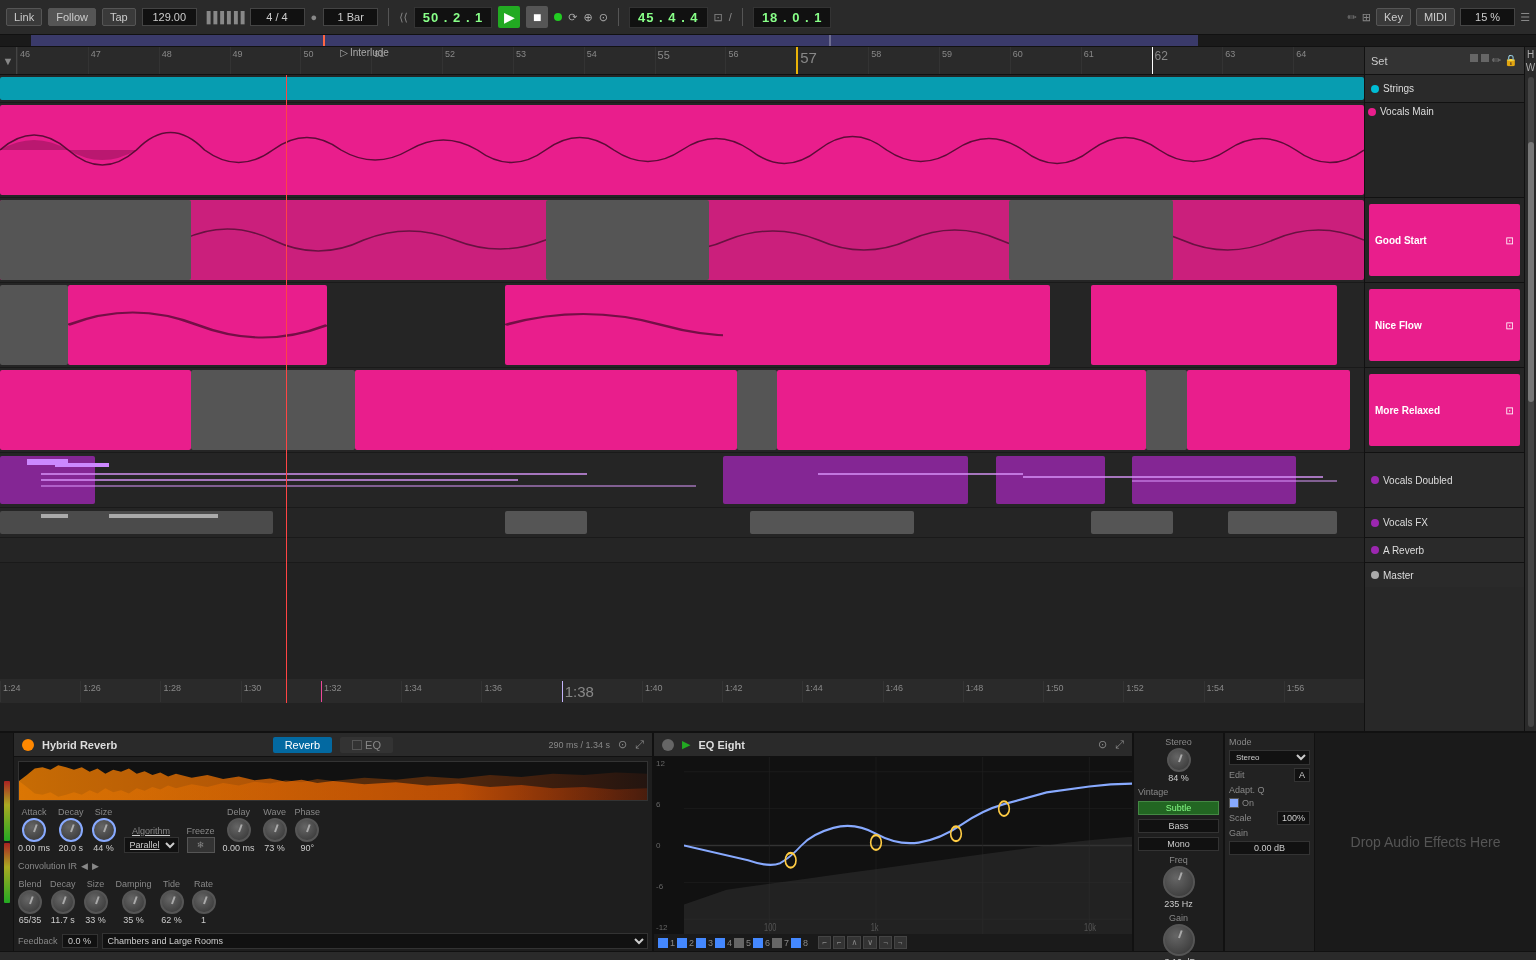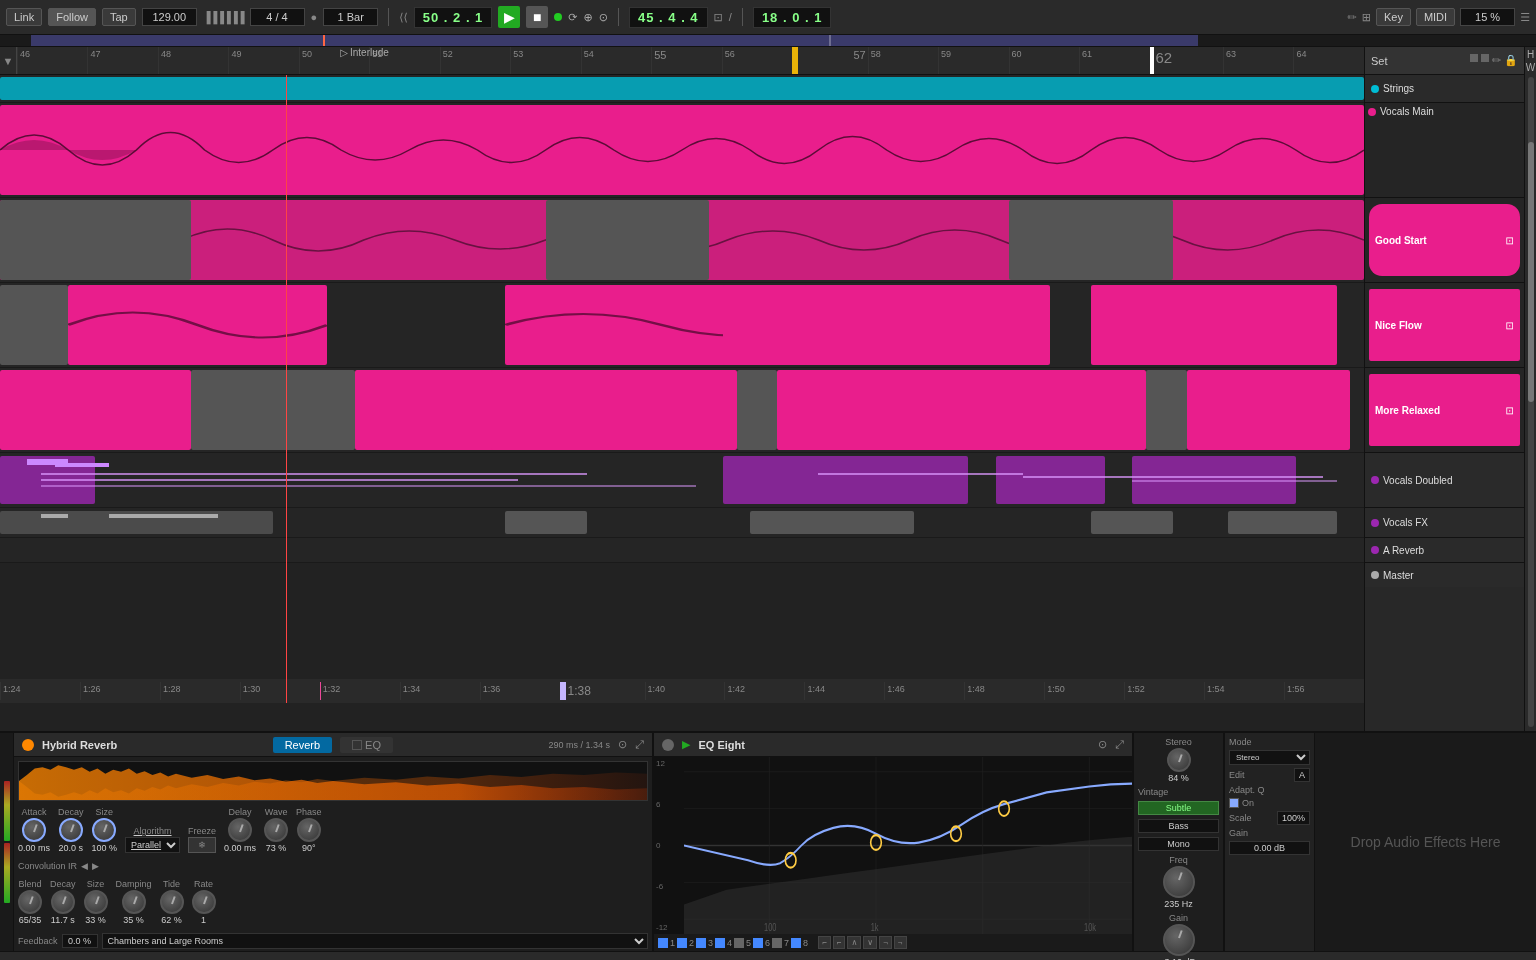--- a/index.html
+++ b/index.html
@@ -406,26 +406,26 @@
             <div style="flex:1;border-left:1px solid #333;font-size:9px;color:#888;padding:2px;min-width:0;">47</div>
             <div style="flex:1;border-left:1px solid #333;font-size:9px;color:#888;padding:2px;min-width:0;">48</div>
             <div style="flex:1;border-left:1px solid #333;font-size:9px;color:#888;padding:2px;min-width:0;">49</div>
             <div style="flex:1;border-left:1px solid #333;font-size:9px;color:#888;padding:2px;min-width:0;">50</div>
             <div style="flex:1;border-left:1px solid #333;font-size:9px;color:#888;padding:2px;min-width:0;">51</div>
             <div style="flex:1;border-left:1px solid #333;font-size:9px;color:#888;padding:2px;min-width:0;">52</div>
             <div style="flex:1;border-left:1px solid #333;font-size:9px;color:#888;padding:2px;min-width:0;">53</div>
             <div style="flex:1;border-left:1px solid #333;font-size:9px;color:#888;padding:2px;min-width:0;">54</div>
             <div style="flex:1;border-left:1px solid #333;font-size:11px;color:#888;padding:2px;min-width:0;">55</div>
             <div style="flex:1;border-left:1px solid #333;font-size:9px;color:#888;padding:2px;min-width:0;">56</div>
-            <div style="flex:1;border-left:6px solid #eab308;font-size:11px;color:#888;padding:2px;min-width:0;text-align:right;">57</div>
+            <div style="flex:1;border-left:2px solid #eab308;font-size:15px;color:#888;padding:2px;min-width:0;">57</div>
             <div style="flex:1;border-left:1px solid #333;font-size:9px;color:#888;padding:2px;min-width:0;">58</div>
             <div style="flex:1;border-left:1px solid #333;font-size:9px;color:#888;padding:2px;min-width:0;">59</div>
             <div style="flex:1;border-left:1px solid #333;font-size:9px;color:#888;padding:2px;min-width:0;">60</div>
             <div style="flex:1;border-left:1px solid #333;font-size:9px;color:#888;padding:2px;min-width:0;">61</div>
-            <div style="flex:1;border-left:4px solid #ffffff;font-size:15px;color:#888;padding:2px;min-width:0;">62</div>
+            <div style="flex:1;border-left:1px solid #ffffff;font-size:12px;color:#888;padding:2px;min-width:0;">62</div>
             <div style="flex:1;border-left:1px solid #333;font-size:9px;color:#888;padding:2px;min-width:0;">63</div>
             <div style="flex:1;border-left:1px solid #333;font-size:9px;color:#888;padding:2px;min-width:0;">64</div>
           </div>
         </div>
       </div>
     </div>
 
     <div class="tracks-container" style="position:relative;">
 
       <div class="playhead" style="left:21%;"></div>
@@ -527,21 +527,21 @@
 
       <div style="position:absolute;bottom:0;left:0;right:0;height:24px;background:#2a2a2a;display:flex;align-items:center;overflow:hidden;">
         <div style="display:flex;width:100%;">
           <div style="flex:1;border-left:1px solid #333;font-size:9px;color:#888;padding:2px;min-width:0;">1:24</div>
           <div style="flex:1;border-left:1px solid #333;font-size:9px;color:#888;padding:2px;min-width:0;">1:26</div>
           <div style="flex:1;border-left:1px solid #333;font-size:9px;color:#888;padding:2px;min-width:0;">1:28</div>
           <div style="flex:1;border-left:1px solid #333;font-size:9px;color:#888;padding:2px;min-width:0;">1:30</div>
           <div style="flex:1;border-left:1px solid #ec4899;font-size:9px;color:#888;padding:2px;min-width:0;">1:32</div>
           <div style="flex:1;border-left:1px solid #333;font-size:9px;color:#888;padding:2px;min-width:0;">1:34</div>
           <div style="flex:1;border-left:1px solid #333;font-size:9px;color:#888;padding:2px;min-width:0;">1:36</div>
-          <div style="flex:1;border-left:6px solid #c4b5fd;font-size:12px;color:#888;padding:2px;min-width:0;">1:38</div>
+          <div style="flex:1;border-left:1px solid #c4b5fd;font-size:15px;color:#888;padding:2px;min-width:0;">1:38</div>
           <div style="flex:1;border-left:1px solid #333;font-size:9px;color:#888;padding:2px;min-width:0;">1:40</div>
           <div style="flex:1;border-left:1px solid #333;font-size:9px;color:#888;padding:2px;min-width:0;">1:42</div>
           <div style="flex:1;border-left:1px solid #333;font-size:9px;color:#888;padding:2px;min-width:0;">1:44</div>
           <div style="flex:1;border-left:1px solid #333;font-size:9px;color:#888;padding:2px;min-width:0;">1:46</div>
           <div style="flex:1;border-left:1px solid #333;font-size:9px;color:#888;padding:2px;min-width:0;">1:48</div>
           <div style="flex:1;border-left:1px solid #333;font-size:9px;color:#888;padding:2px;min-width:0;">1:50</div>
           <div style="flex:1;border-left:1px solid #333;font-size:9px;color:#888;padding:2px;min-width:0;">1:52</div>
           <div style="flex:1;border-left:1px solid #333;font-size:9px;color:#888;padding:2px;min-width:0;">1:54</div>
           <div style="flex:1;border-left:1px solid #333;font-size:9px;color:#888;padding:2px;min-width:0;">1:56</div>
         </div>
@@ -567,21 +567,21 @@
     </div>
 
     <div style="height:95px;border-bottom:1px solid #111;background:#252525;display:flex;flex-direction:column;justify-content:flex-start;padding:3px;">
       <div style="display:flex;align-items:center;gap:4px;margin-bottom:3px;">
         <div style="width:8px;height:8px;background:#e91e8c;border-radius:50%;"></div>
         <span style="font-size:10px;color:#ddd;">Vocals Main</span>
       </div>
     </div>
 
     <div style="height:85px;border-bottom:1px solid #111;background:#252525;display:flex;align-items:center;padding:4px;">
-      <div style="width:100%;height:calc(100% - 4px);background:#e91e8c;border-radius:13px;display:flex;align-items:center;padding:0 6px;gap:4px;">
+      <div style="width:100%;height:calc(100% - 4px);background:#e91e8c;border-radius:2px;display:flex;align-items:center;padding:0 6px;gap:4px;">
         <span style="font-size:10px;color:white;font-weight:bold;">Good Start</span>
         <span style="margin-left:auto;color:white;font-size:10px;">⊡</span>
       </div>
     </div>
 
     <div style="height:85px;border-bottom:1px solid #111;background:#252525;display:flex;align-items:center;padding:4px;">
       <div style="width:100%;height:calc(100% - 4px);background:#e91e8c;border-radius:2px;display:flex;align-items:center;padding:0 6px;gap:4px;">
         <span style="font-size:10px;color:white;font-weight:bold;">Nice Flow</span>
         <span style="margin-left:auto;color:white;font-size:10px;">⊡</span>
       </div>
@@ -677,21 +677,21 @@
             <span class="knob-value">0.00 ms</span>
           </div>
           <div class="knob-container">
             <span class="knob-label">Decay</span>
             <div class="knob small" style="border-color:#88aaff;"></div>
             <span class="knob-value">20.0 s</span>
           </div>
           <div class="knob-container">
             <span class="knob-label">Size</span>
             <div class="knob small" style="border-color:#88aaff;"></div>
-            <span class="knob-value">100 %</span>
+            <span class="knob-value">44 %</span>
           </div>
           <div style="display:flex;flex-direction:column;gap:1px;text-decoration:underline;">
             <span class="knob-label">Algorithm</span>
             <select style="background:#111;border:1px solid #333;color:#ccc;font-size:9px;padding:1px;">
               <option>Parallel</option>
               <option>Series</option>
             </select>
           </div>
           <div style="display:flex;flex-direction:column;gap:1px;">
             <span class="knob-label">Freeze</span>

